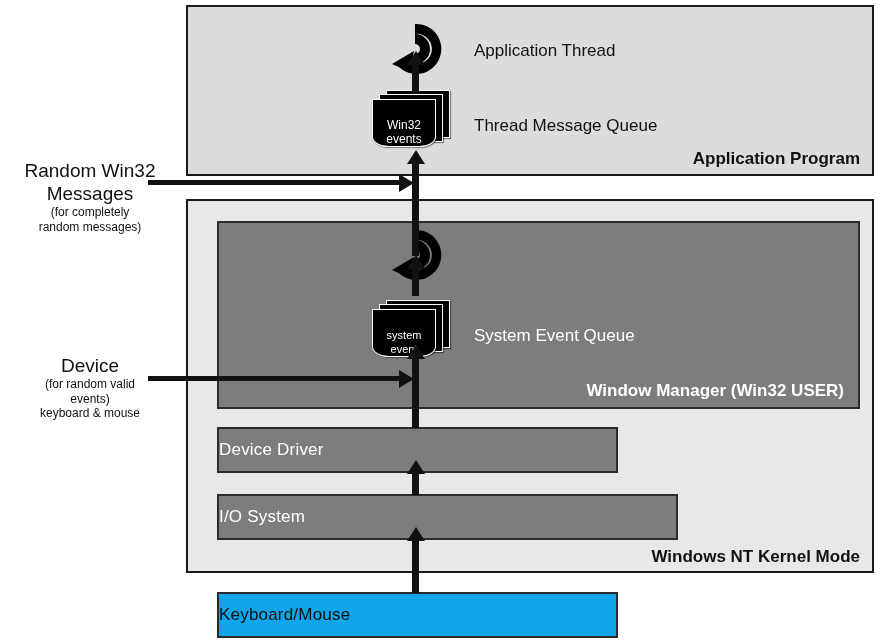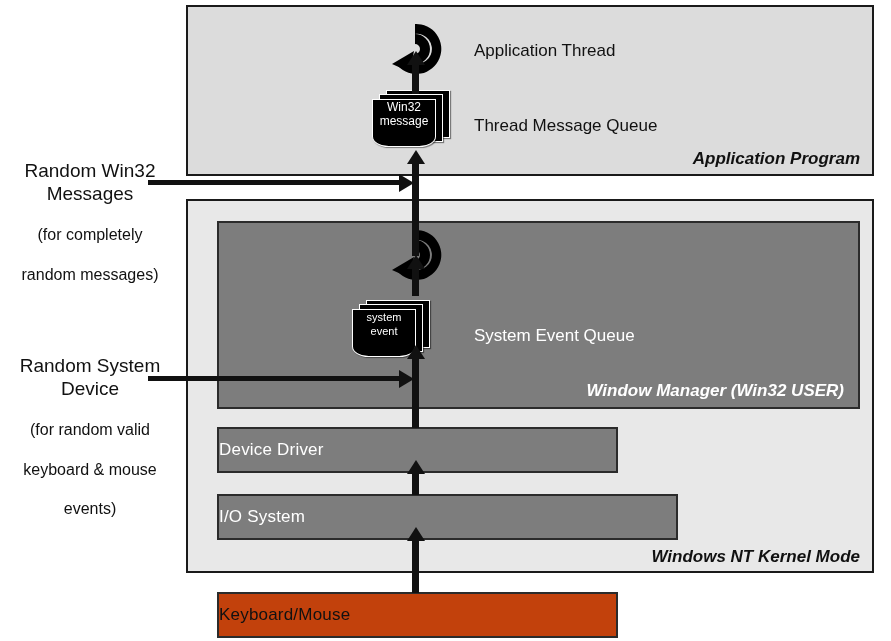--- a/index.html
+++ b/index.html
@@ -57,40 +57,39 @@
     width: 401px; height: 46px;
   }
   #io-system-box {
     left: 217px; top: 494px;
     width: 461px; height: 46px;
   }
   #keyboard-mouse-box {
     position: absolute;
     left: 217px; top: 592px;
     width: 401px; height: 46px;
-    background: #c2410c;
+    background: #0ea5e9;
     border: 2px solid #2b2b2b;
     box-sizing: border-box;
     color: #111111;
   }
   .block-label {
     position: absolute;
     left: 0; right: 0;
     top: 50%;
     transform: translateY(-50%);
     text-align: left;
     font-size: 17px;
     letter-spacing: .2px;
   }
 
   
   .region-caption {
     position: absolute;
     right: 12px;
-    font-style: italic;
     font-weight: bold;
     font-size: 17px;
     white-space: nowrap;
   }
   #app-program-caption {
     bottom: 5px;
     color: #111111;
   }
   #kernel-caption {
     bottom: 4px;
@@ -131,22 +130,21 @@
     text-align: center;
     color: #111111;
     line-height: 1.22;
   }
   .side-note .note-title {
     display: block;
     font-size: 19px;
   }
   .side-note .note-sub {
     display: block;
-    font-size: 16px;
-    margin-top: 20px;
+    font-size: 12px;
   }
   #random-win32-note {
     left: 0px; top: 159px;
     width: 180px;
   }
   #random-system-note {
     left: 0px; top: 354px;
     width: 180px;
   }
 
@@ -230,31 +228,31 @@
     box-sizing: border-box;
   }
   .msg-stack .sheet.back2 { left: 14px; top: 0px;  width: 64px; height: 48px; }
   .msg-stack .sheet.back1 { left: 7px;  top: 4px;  width: 64px; height: 48px; }
   .msg-stack .sheet.front {
     left: 0px; top: 9px; width: 64px; height: 48px;
     border-radius: 0 0 26% 26% / 0 0 22% 22%;
     display: flex;
     flex-direction: column;
     align-items: center;
-    justify-content: flex-start;
+    justify-content: flex-end;
   }
   .msg-stack .sheet.front span {
     color: #ffffff;
     font-size: 12px;
     line-height: 14px;
     text-align: center;
     display: block;
   }
   #win32-message-stack { left: 372px; top: 90px; }
-  #system-event-stack  { left: 352px; top: 300px; padding-left: 48px; }
+  #system-event-stack  { left: 372px; top: 300px; padding-left: 48px; }
   #system-event-stack .sheet.front span { font-size: 11px; }
 </style>
 </head>
 <body>
 
 <div class="canvas">
 
   <div class="outer-box" id="app-program-box">
     <div class="region-caption" id="app-program-caption">Application Program</div>
   </div>
@@ -269,21 +267,21 @@
       <path d="M29 14 A15 15 0 0 1 29 44 L29 34 A5 5 0 0 0 29 24 Z" fill="#000000"></path>
       <path d="M6 44 L28 31 L24 52 Z" fill="#000000"></path>
     </svg>
   </div>
 
   <div class="msg-stack" id="win32-message-stack">
     <div class="sheet back2"></div>
     <div class="sheet back1"></div>
     <div class="sheet front">
       <span>Win32</span>
-      <span>message</span>
+      <span>events</span>
     </div>
   </div>
 
   <div class="outer-box" id="kernel-box">
     <div class="region-caption" id="kernel-caption">Windows NT Kernel Mode</div>
   </div>
 
   <div class="grey-block" id="window-manager-box">
     <div class="region-caption" id="window-manager-caption">Window Manager (Win32 USER)</div>
   </div>
@@ -331,20 +329,19 @@
   <div class="arrow-h" id="arrow-random-system"></div>
 
   <div class="side-note" id="random-win32-note">
     <span class="note-title">Random Win32</span>
     <span class="note-title">Messages</span>
     <span class="note-sub">(for completely</span>
     <span class="note-sub">random messages)</span>
   </div>
 
   <div class="side-note" id="random-system-note">
-    <span class="note-title">Random System</span>
     <span class="note-title">Device</span>
     <span class="note-sub">(for random valid</span>
+    <span class="note-sub">events)</span>
     <span class="note-sub">keyboard &amp; mouse</span>
-    <span class="note-sub">events)</span>
   </div>
 
 </div>
 
 </body></html>

